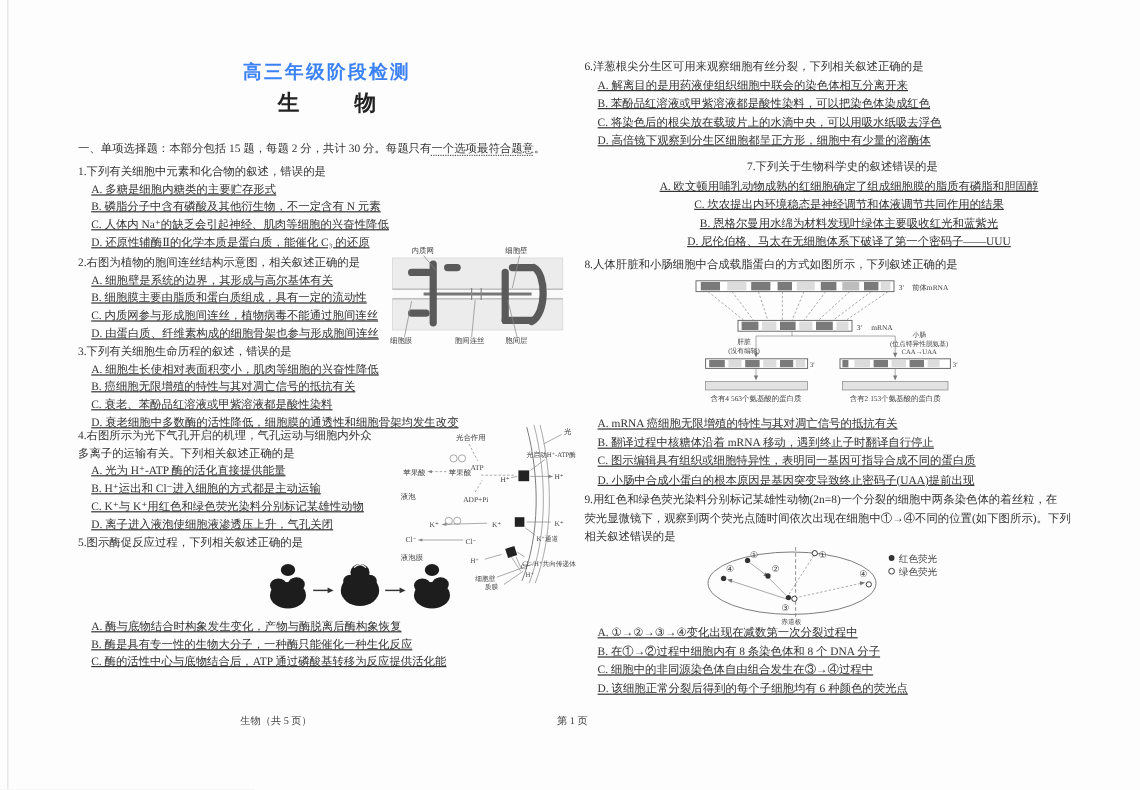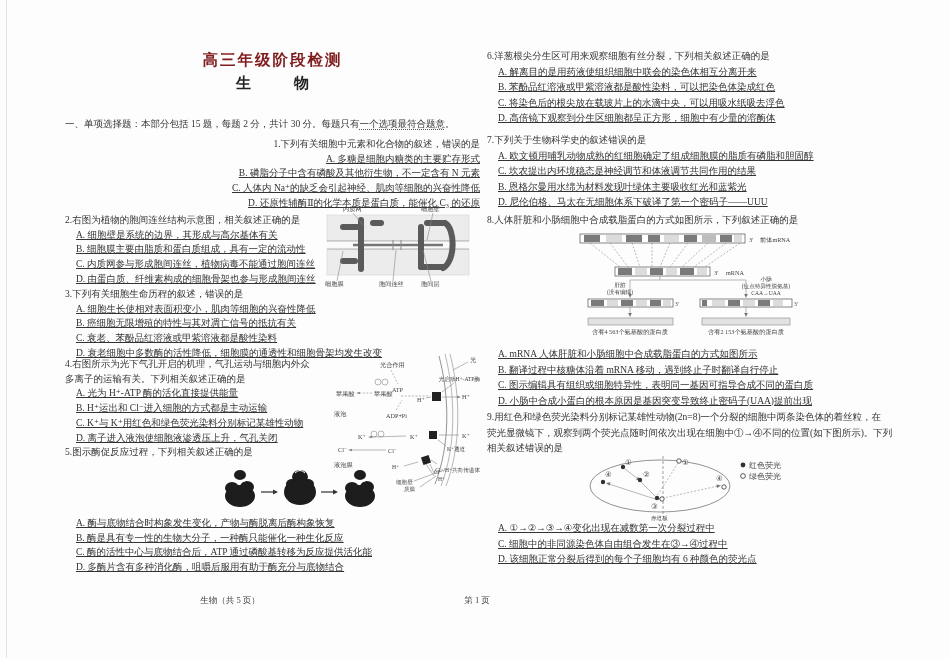--- a/index.html
+++ b/index.html
@@ -6,22 +6,22 @@
   .page{position:relative;width:950px;height:658px;background:#fdfdfd;overflow:hidden;
         font-family:"Liberation Serif","DejaVu Serif",serif;color:#2e2e2e;}
   .scan-edge{position:absolute;left:6px;top:0;width:1px;height:658px;background:#e2e2e2;}
   .blk{position:absolute;}
   .lt{left:65px;width:415px;}
   .rt{left:487px;width:430px;}
   .lt .ln{line-height:14.7px;}
   .rt .ln{line-height:15.5px;}
   .ln{font-size:9.5px;white-space:nowrap;color:#333;}
   .opt{padding-left:11px;text-decoration:underline;}
-  .title{font-weight:bold;font-size:15.5px;text-align:center;width:415px;color:#7f1d1d;letter-spacing:2px;}
-  .subject{font-weight:bold;font-size:15px;text-align:center;width:415px;color:#222;letter-spacing:14px;padding-left:14px;box-sizing:border-box;}
+  .title{font-weight:bold;font-size:15.5px;text-align:center;width:415px;color:#3b82f6;letter-spacing:2px;}
+  .subject{font-weight:bold;font-size:18px;text-align:center;width:415px;color:#222;letter-spacing:14px;padding-left:14px;box-sizing:border-box;}
   .emph{text-decoration:underline dotted #555;text-underline-offset:2px;}
   .footer{font-size:8.5px;color:#444;text-align:center;}
   svg{position:absolute;overflow:visible;}
   svg text{font-family:"Liberation Serif","DejaVu Serif",serif;fill:#444;}
   .figtext{font-size:6.2px;}
   .figtext-s{font-size:5.6px;}
   .figline{stroke:#888;stroke-width:0.6;fill:none;}
   .figdash{stroke:#888;stroke-width:0.6;fill:none;stroke-dasharray:2 1.6;}
   .blob{fill:#1d1d1d;}
   .bar{fill:#fff;stroke:#666;stroke-width:0.8;}
@@ -33,21 +33,21 @@
 <body>
 
 <div class="page">
   <div class="scan-edge"></div>
 
   <div class="blk lt title" style="top:50px;">高三年级阶段检测</div>
   <div class="blk lt subject" style="top:74px;">生　物</div>
 
   <div class="blk lt ln" style="top:118px;"><span>一、单项选择题：本部分包括 15 题，每题 2 分，共计 30 分。每题只有</span><span class="emph">一个选项最符合题意</span><span>。</span></div>
 
-  <div class="blk lt" style="top:137px;text-align:right;">
+  <div class="blk lt" style="top:137px;">
     <div class="ln">1.下列有关细胞中元素和化合物的叙述，错误的是</div>
     <div class="ln opt">A. 多糖是细胞内糖类的主要贮存形式</div>
     <div class="ln opt">B. 磷脂分子中含有磷酸及其他衍生物，不一定含有 N 元素</div>
     <div class="ln opt">C. 人体内 Na⁺的缺乏会引起神经、肌肉等细胞的兴奋性降低</div>
     <div class="ln opt">D. 还原性辅酶Ⅱ的化学本质是蛋白质，能催化 C₃ 的还原</div>
   </div>
 
   <div class="blk lt" style="top:213px;width:270px;">
     <div class="ln">2.右图为植物的胞间连丝结构示意图，相关叙述正确的是</div>
     <div class="ln opt">A. 细胞壁是系统的边界，其形成与高尔基体有关</div>
@@ -189,34 +189,33 @@
       <ellipse cx="152" cy="25" rx="7" ry="6" class="blob"></ellipse>
       <ellipse cx="145" cy="13" rx="6" ry="5" class="blob"></ellipse>
       <line x1="140" y1="19" x2="150" y2="19" stroke="#fdfdfd" stroke-width="1.4"></line>
     </g>
   </svg>
 
   <div class="blk lt" style="top:516px;">
     <div class="ln opt">A. 酶与底物结合时构象发生变化，产物与酶脱离后酶构象恢复</div>
     <div class="ln opt">B. 酶是具有专一性的生物大分子，一种酶只能催化一种生化反应</div>
     <div class="ln opt">C. 酶的活性中心与底物结合后，ATP 通过磷酸基转移为反应提供活化能</div>
-    <div class="ln opt">D. 多酶片含有多种消化酶，咀嚼后服用有助于酶充分与底物结合</div>
   </div>
 
   <div class="blk footer" style="top:595px;left:165px;width:130px;">生物（共 5 页）</div>
 
   <div class="blk rt" style="top:49px;">
     <div class="ln">6.洋葱根尖分生区可用来观察细胞有丝分裂，下列相关叙述正确的是</div>
     <div class="ln opt">A. 解离目的是用药液使组织细胞中联会的染色体相互分离开来</div>
     <div class="ln opt">B. 苯酚品红溶液或甲紫溶液都是酸性染料，可以把染色体染成红色</div>
     <div class="ln opt">C. 将染色后的根尖放在载玻片上的水滴中央，可以用吸水纸吸去浮色</div>
     <div class="ln opt">D. 高倍镜下观察到分生区细胞都呈正方形，细胞中有少量的溶酶体</div>
   </div>
 
-  <div class="blk rt" style="top:133px;">
+  <div class="blk rt" style="top:133px;text-align:center;">
     <div class="ln">7.下列关于生物科学史的叙述错误的是</div>
     <div class="ln opt">A. 欧文顿用哺乳动物成熟的红细胞确定了组成细胞膜的脂质有磷脂和胆固醇</div>
     <div class="ln opt">C. 坎农提出内环境稳态是神经调节和体液调节共同作用的结果</div>
     <div class="ln opt">B. 恩格尔曼用水绵为材料发现叶绿体主要吸收红光和蓝紫光</div>
     <div class="ln opt">D. 尼伦伯格、马太在无细胞体系下破译了第一个密码子——UUU</div>
   </div>
 
   <div class="blk rt ln" style="top:214px;">8.人体肝脏和小肠细胞中合成载脂蛋白的方式如图所示，下列叙述正确的是</div>
 
   <svg style="left:560px;top:231px;" width="250" height="106" viewBox="0 0 250 106">
@@ -283,21 +282,21 @@
     <text x="206" y="50" text-anchor="middle" class="figtext-s">小肠</text>
     <text x="206" y="57" text-anchor="middle" class="figtext-s">(位点特异性脱氨基)</text>
     <text x="206" y="64" text-anchor="middle" class="figtext-s">CAA→UAA</text>
     <text x="115" y="75" class="figtext-s">3′</text>
     <text x="234" y="75" class="figtext-s">3′</text>
     <text x="70" y="103" text-anchor="middle" class="figtext">含有4 563个氨基酸的蛋白质</text>
     <text x="186" y="103" text-anchor="middle" class="figtext">含有2 153个氨基酸的蛋白质</text>
   </svg>
 
   <div class="blk rt" style="top:347px;">
-    <div class="ln opt">A. mRNA 人体肝脏和小肠细胞中合成载脂蛋白的方式如图所示</div>
+    <div class="ln opt">A. mRNA 癌细胞无限增殖的特性与其对凋亡信号的抵抗有关</div>
     <div class="ln opt">B. 翻译过程中核糖体沿着 mRNA 移动，遇到终止子时翻译自行停止</div>
     <div class="ln opt">C. 图示编辑具有组织或细胞特异性，表明同一基因可指导合成不同的蛋白质</div>
     <div class="ln opt">D. 小肠中合成小蛋白的根本原因是基因突变导致终止密码子(UAA)提前出现</div>
   </div>
 
   <div class="blk rt" style="top:410px;">
     <div class="ln">9.用红色和绿色荧光染料分别标记某雄性动物(2n=8)一个分裂的细胞中两条染色体的着丝粒，在</div>
     <div class="ln">荧光显微镜下，观察到两个荧光点随时间依次出现在细胞中①→④不同的位置(如下图所示)。下列</div>
     <div class="ln">相关叙述错误的是</div>
   </div>
@@ -330,18 +329,19 @@
     <text x="66" y="54" font-size="7.5">③</text>
     <text x="97" y="10" font-size="7.5">①</text>
     <text x="131" y="26" font-size="7.5">④</text>
     <text x="66" y="65" class="figtext-s">赤道板</text>
     <text x="164" y="13" font-size="8">红色荧光</text>
     <text x="164" y="24" font-size="8">绿色荧光</text>
   </svg>
 
   <div class="blk rt" style="top:521px;">
     <div class="ln opt">A. ①→②→③→④变化出现在减数第一次分裂过程中</div>
+    <div class="ln opt">B. 在①→②过程中细胞内有 8 条染色体和 8 个 DNA 分子</div>
     <div class="ln opt">C. 细胞中的非同源染色体自由组合发生在③→④过程中</div>
     <div class="ln opt">D. 该细胞正常分裂后得到的每个子细胞均有 6 种颜色的荧光点</div>
   </div>
 
   <div class="blk footer" style="top:595px;left:447px;width:60px;">第 1 页</div>
 </div>
 
 </body></html>

